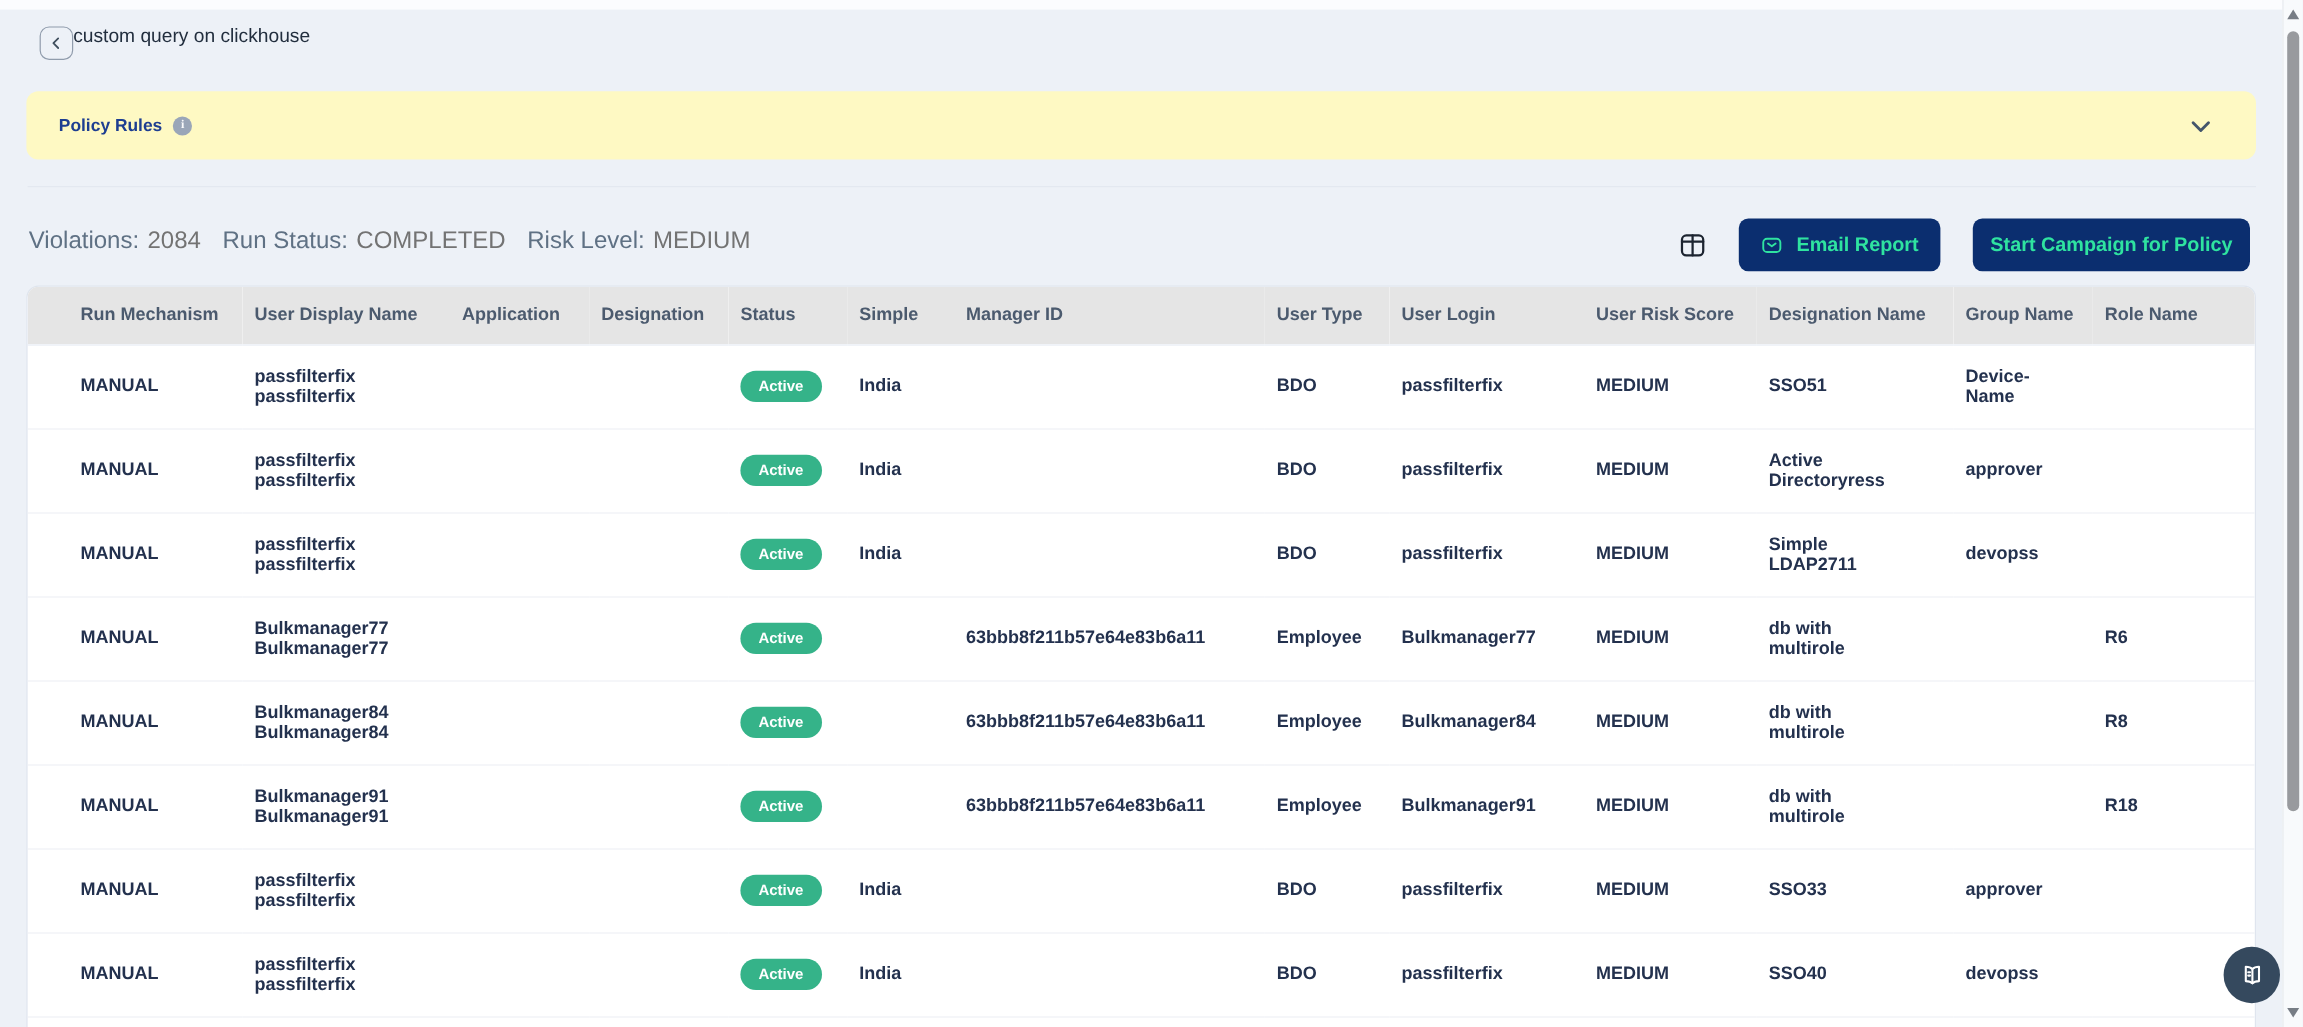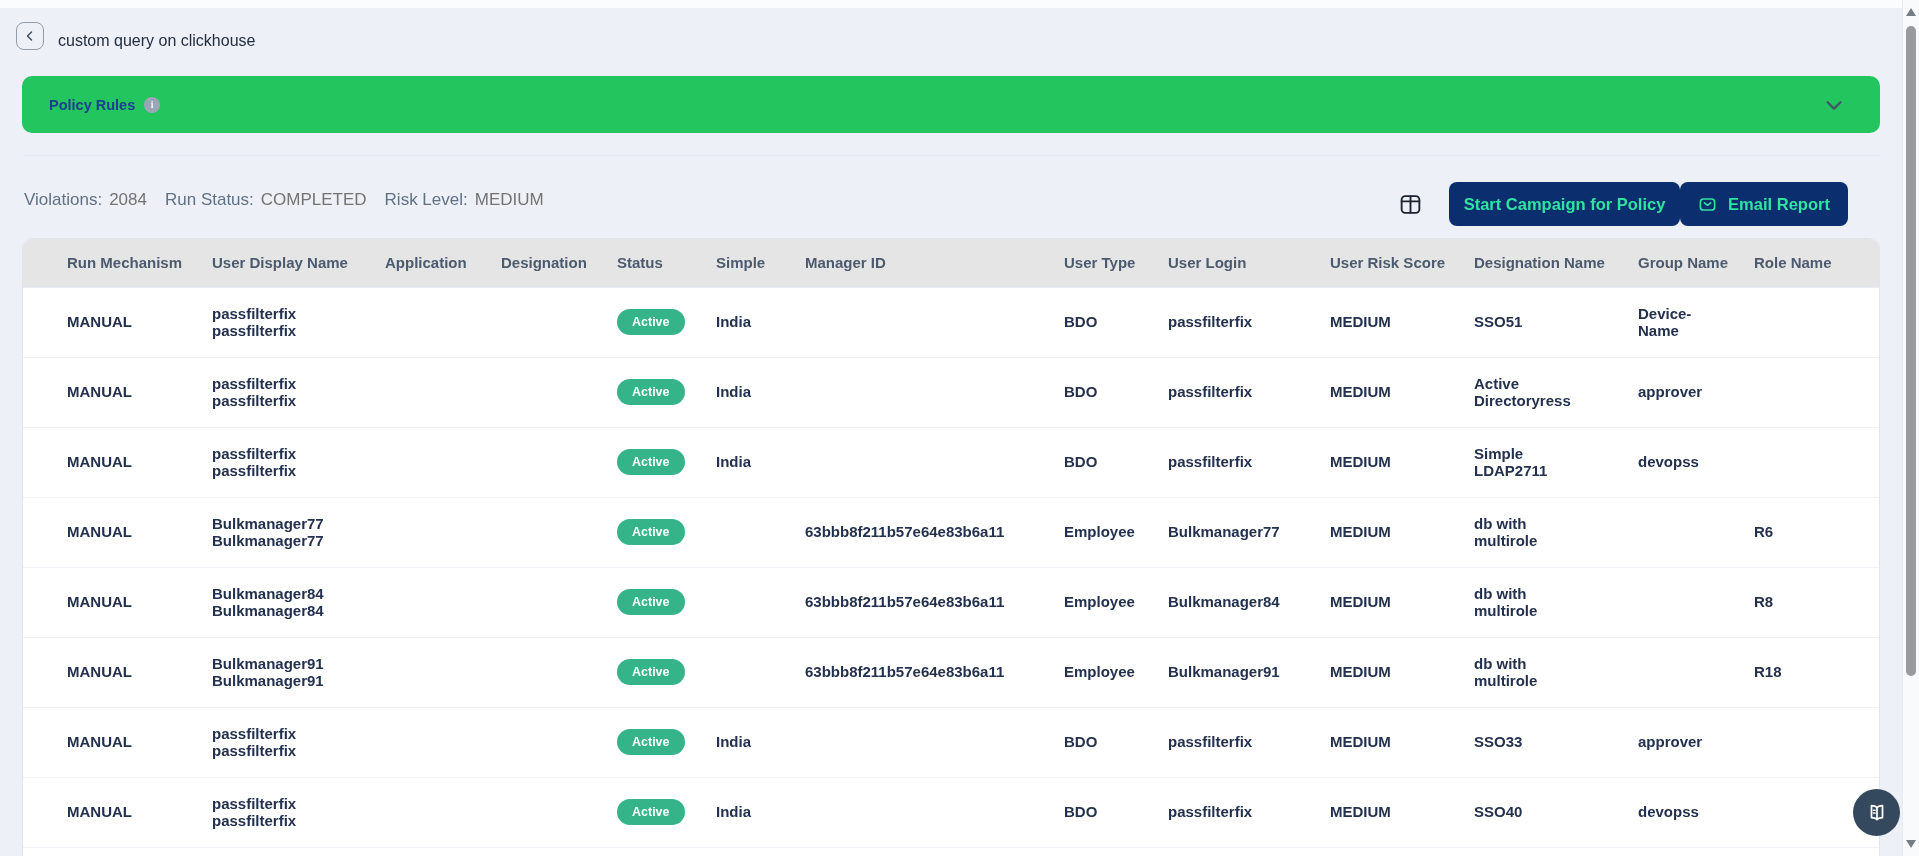--- a/index.html
+++ b/index.html
@@ -8,46 +8,46 @@
     width: 1919px; height: 856px; overflow: hidden;
     background: #edf1f7;
     font-family: "Liberation Sans", sans-serif;
     position: relative;
   }
   .viewport { position: absolute; inset: 0; }
 
   .top-strip { position: absolute; top: 0; left: 0; width: 1902px; height: 8px; background: #fbfcfe; }
 
   
-  .page-header { position: absolute; top: 22px; left: 16px; display: flex; align-items: flex-end; gap: 14px; }
+  .page-header { position: absolute; top: 22px; left: 33px; display: flex; align-items: flex-start; }
   .back-btn {
     width: 28px; height: 28px; border: 1px solid #909cac; border-radius: 8px;
     background: transparent; display: flex; align-items: center; justify-content: center;
     cursor: pointer; padding: 0;
   }
   .page-title { font-size: 16px; font-weight: 500; color: #222e3e; }
 
   
   .policy-panel {
     position: absolute; top: 76px; left: 22px; width: 1858px; height: 57px;
-    background: #22c55e; border-radius: 10px;
+    background: #fef9c3; border-radius: 10px;
     display: flex; align-items: center; padding: 0 27px;
   }
   .policy-title { color: #1d3e91; font-weight: 700; font-size: 14.5px; }
   .info-icon {
     width: 16px; height: 16px; border-radius: 50%; background: #9aa6b8;
     color: #f9fafc; font-size: 10px; font-weight: 700; font-family: "Liberation Serif", serif;
     display: inline-flex; align-items: center; justify-content: center; margin-left: 9px;
   }
   .panel-chevron { margin-left: auto; margin-right: 8px; display: flex; cursor: pointer; }
 
   .divider { position: absolute; top: 155px; left: 23px; width: 1857px; height: 1px; background: #e3e8f0; }
 
   
-  .summary { position: absolute; top: 190px; left: 24px; display: flex; align-items: center; font-size: 17px; }
+  .summary { position: absolute; top: 190px; left: 24px; display: flex; align-items: center; font-size: 20px; }
   .summary .lbl { color: #5f7184; font-weight: 500; margin-right: 7px; }
   .summary .val { color: #737373; font-weight: 500; margin-right: 18px; }
 
   
   .toolbar { position: absolute; top: 182px; left: 1398px; display: flex; align-items: center; }
   .columns-icon-btn { background: none; border: none; padding: 0; margin-right: 26px; cursor: pointer; display: flex; }
   .btn {
     height: 44px; border: none; border-radius: 8px; background: #0b2e6f;
     color: #2fe3a0; font-family: "Liberation Sans", sans-serif;
     font-size: 16.5px; font-weight: 700; cursor: pointer;
@@ -150,31 +150,31 @@
   <div class="toolbar">
     <button class="columns-icon-btn">
       <span style="display:flex;">
         <svg width="25" height="25" viewBox="0 0 24 24" fill="none" stroke="#1c2430" stroke-width="1.8" stroke-linecap="round" stroke-linejoin="round">
             <rect x="3.5" y="4" width="17" height="16" rx="3.5"></rect>
             <line x1="3.5" y1="9" x2="20.5" y2="9"></line>
             <line x1="12" y1="4" x2="12" y2="20"></line>
           </svg>
       </span>
     </button>
-    <button class="btn btn-campaign">
-      <span>Start Campaign for Policy</span>
-    </button>
     <button class="btn btn-email">
       <span style="display:flex;">
         <svg width="19" height="19" viewBox="0 0 24 24" fill="none" stroke="#2fe3a0" stroke-width="2" stroke-linecap="round" stroke-linejoin="round">
             <rect x="3" y="5" width="18" height="14" rx="4"></rect>
             <polyline points="8 10 12 13 16 10"></polyline>
           </svg>
       </span>
       <span>Email Report</span>
+    </button>
+    <button class="btn btn-campaign">
+      <span>Start Campaign for Policy</span>
     </button>
   </div>
 
   <div class="table-card">
     <table>
       <colgroup>
         <col style="width:179px">
           <col style="width:173px">
           <col style="width:116px">
           <col style="width:116px">

